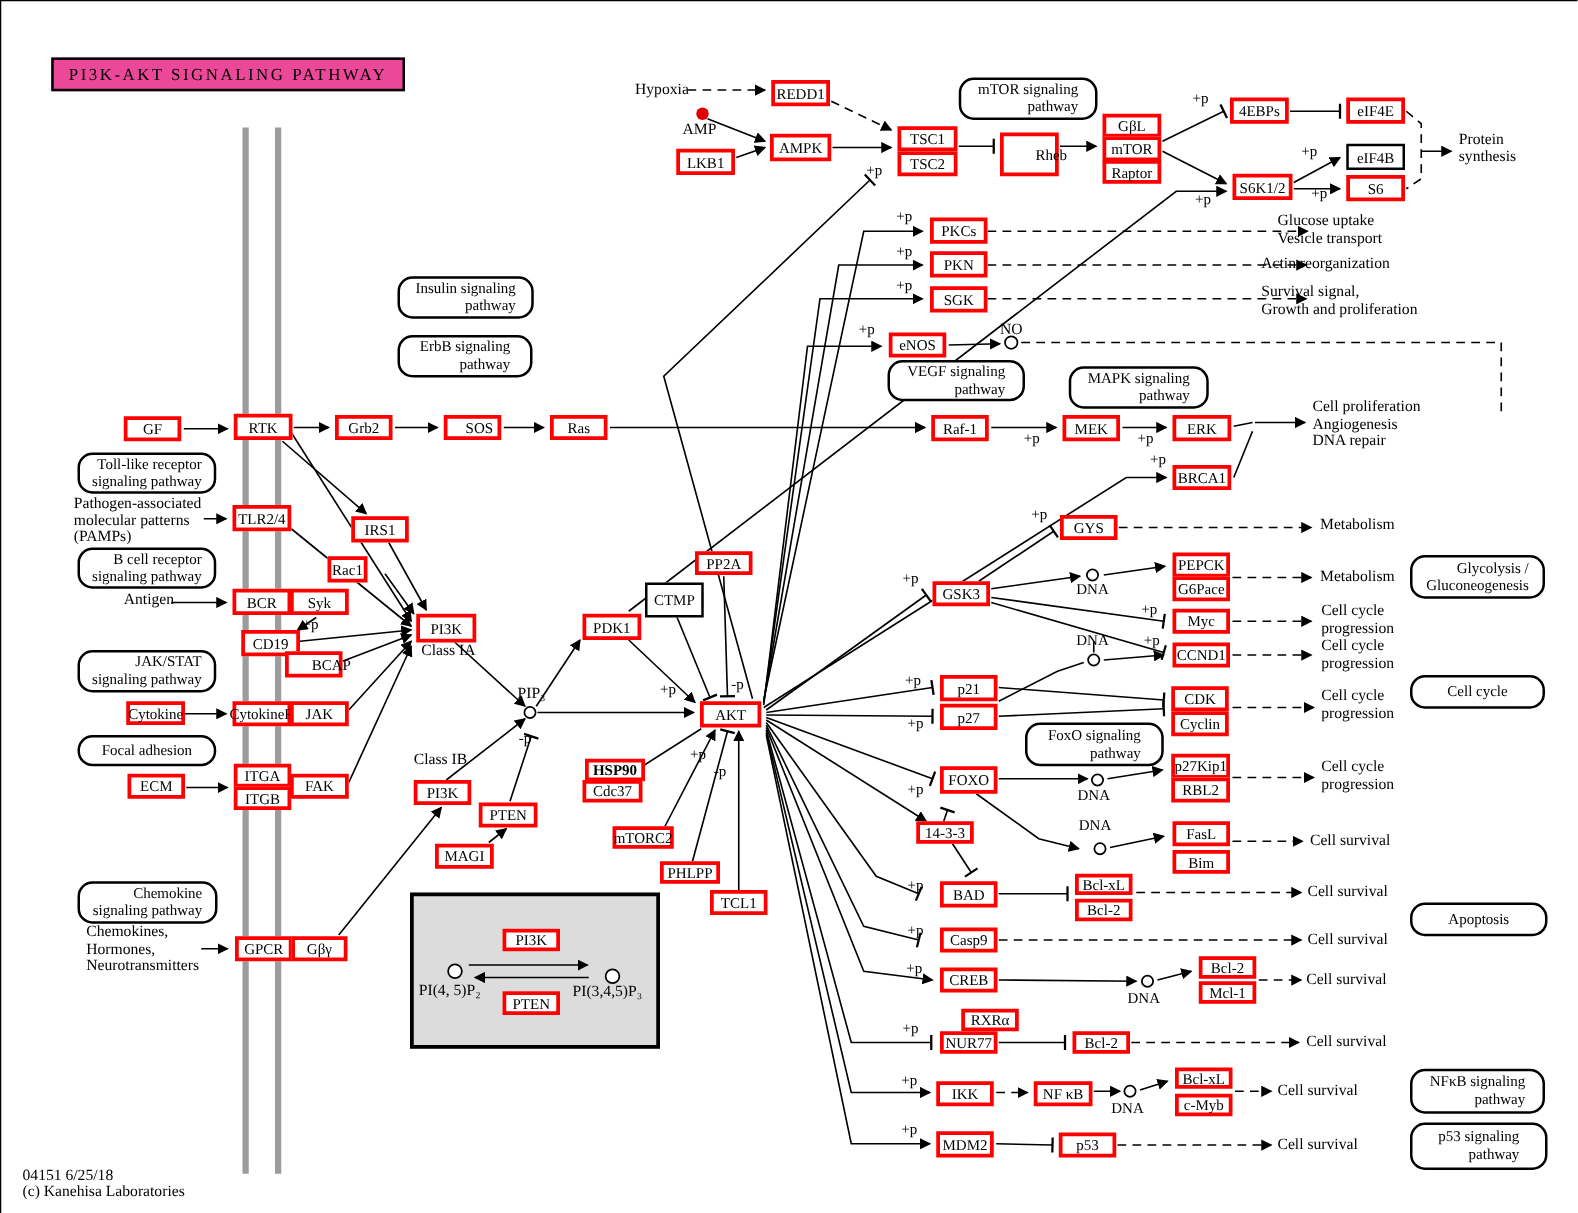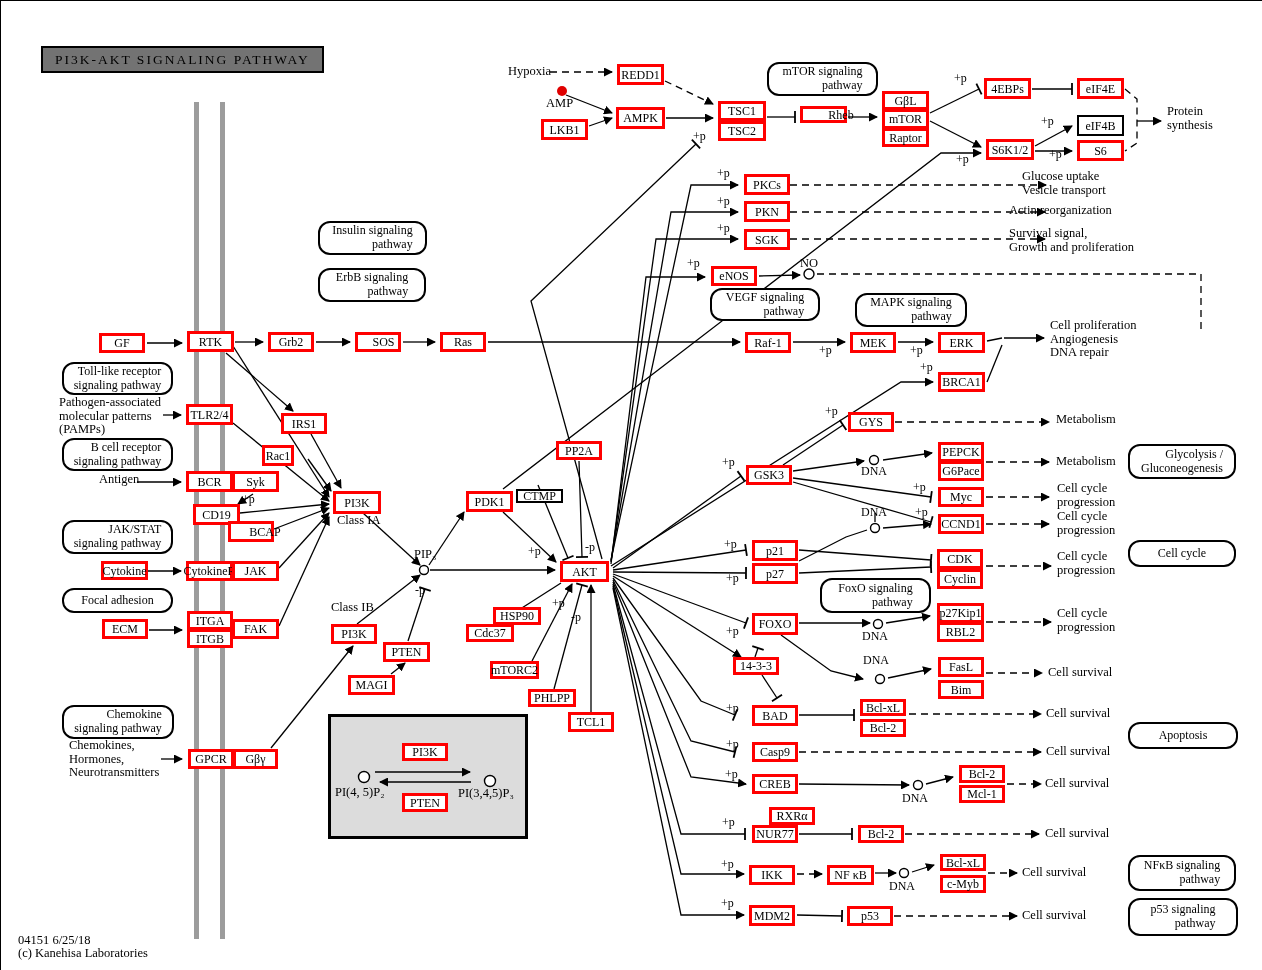--- a/index.html
+++ b/index.html
@@ -8,21 +8,21 @@
   #edge-layer{position:absolute;left:0;top:0;z-index:2;}
   .node{position:absolute;box-sizing:border-box;display:flex;align-items:center;justify-content:center;
         font-size:12px;line-height:1;background:#fff;color:#000;z-index:4;white-space:pre;}
   .node.g{border:3px solid #ff0000;}
   .node.b{border:2px solid #000;}
   .node.p{border:2px solid #000;border-radius:12px;white-space:pre-line;text-align:right;line-height:1.15;
           font-size:12px;padding:2px 3px;z-index:3;}
   .txt{position:absolute;font-size:12.5px;line-height:1.08;white-space:pre;color:#000;z-index:3;}
   .txt.sm{font-size:12px;}
   #titlebox{position:absolute;border:2px solid #000;padding:4px 12px 3px 12px;font-size:13.5px;
-            letter-spacing:2px;z-index:4;background:#737373;}
+            letter-spacing:2px;z-index:4;background:#ec4899;}
   #inset{position:absolute;background:#dcdcdc;border:3px solid #000;box-sizing:border-box;z-index:1;}
   .footer-line{position:absolute;font-size:12.5px;z-index:3;}
 </style>
 </head>
 <body>
 
 <div id="canvas">
   <div id="titlebox" style="left: 40px; top: 45px;">PI3K-AKT  SIGNALING  PATHWAY</div>
   <svg id="edge-layer" width="1262" height="970">
     <defs>
@@ -164,21 +164,21 @@
         <circle cx="489" cy="780" r="5.5" fill="#fff" stroke="#000" stroke-width="1.4"></circle>
       </g>
   </svg>
   <div id="inset" style="left: 327px; top: 713px; width: 200px; height: 125px; background: rgb(220, 220, 220);"></div>
   <div id="nodes">
       <div class="node g" style="left: 616px; top: 63px; width: 47px; height: 21px; border-color: rgb(255, 0, 0);">REDD1</div>
       <div class="node g" style="left: 540px; top: 118px; width: 47px; height: 21px; border-color: rgb(255, 0, 0);">LKB1</div>
       <div class="node g" style="left: 615px; top: 106px; width: 49px; height: 22px; border-color: rgb(255, 0, 0);">AMPK</div>
       <div class="node g" style="left: 717px; top: 100px; width: 48px; height: 20px; border-color: rgb(255, 0, 0);">TSC1</div>
       <div class="node g" style="left: 717px; top: 120px; width: 48px; height: 20px; border-color: rgb(255, 0, 0);">TSC2</div>
-      <div class="node g" style="left: 799px; top: 105px; width: 47px; height: 17px; border-color: rgb(255, 0, 0); padding-left: 35px;">Rheb</div>
+      <div class="node g" style="left: 799px; top: 105px; width: 47px; height: 35px; border-color: rgb(255, 0, 0); padding-left: 35px;">Rheb</div>
       <div class="node g" style="left: 881px; top: 90px; width: 47px; height: 19px; border-color: rgb(255, 0, 0);">GβL</div>
       <div class="node g" style="left: 881px; top: 108px; width: 47px; height: 20px; border-color: rgb(255, 0, 0);">mTOR</div>
       <div class="node g" style="left: 881px; top: 127px; width: 47px; height: 19px; border-color: rgb(255, 0, 0);">Raptor</div>
       <div class="node g" style="left: 983px; top: 77px; width: 47px; height: 21px; border-color: rgb(255, 0, 0);">4EBPs</div>
       <div class="node g" style="left: 1076px; top: 77px; width: 47px; height: 21px; border-color: rgb(255, 0, 0);">eIF4E</div>
       <div class="node b" style="left: 1076px; top: 114px; width: 47px; height: 21px;">eIF4B</div>
       <div class="node g" style="left: 985px; top: 138px; width: 48px; height: 21px; border-color: rgb(255, 0, 0);">S6K1/2</div>
       <div class="node g" style="left: 1076px; top: 139px; width: 47px; height: 21px; border-color: rgb(255, 0, 0);">S6</div>
       <div class="node g" style="left: 743px; top: 173px; width: 46px; height: 21px; border-color: rgb(255, 0, 0);">PKCs</div>
       <div class="node g" style="left: 743px; top: 200px; width: 46px; height: 21px; border-color: rgb(255, 0, 0);">PKN</div>
@@ -207,24 +207,24 @@
       <div class="node g" style="left: 101px; top: 618px; width: 46px; height: 20px; border-color: rgb(255, 0, 0);">ECM</div>
       <div class="node g" style="left: 186px; top: 610px; width: 46px; height: 19px; border-color: rgb(255, 0, 0);">ITGA</div>
       <div class="node g" style="left: 186px; top: 628px; width: 46px; height: 19px; border-color: rgb(255, 0, 0);">ITGB</div>
       <div class="node g" style="left: 231px; top: 618px; width: 47px; height: 20px; border-color: rgb(255, 0, 0);">FAK</div>
       <div class="node g" style="left: 330px; top: 623px; width: 46px; height: 20px; border-color: rgb(255, 0, 0);">PI3K</div>
       <div class="node g" style="left: 382px; top: 641px; width: 47px; height: 20px; border-color: rgb(255, 0, 0);">PTEN</div>
       <div class="node g" style="left: 347px; top: 674px; width: 47px; height: 20px; border-color: rgb(255, 0, 0);">MAGI</div>
       <div class="node g" style="left: 187px; top: 748px; width: 46px; height: 20px; border-color: rgb(255, 0, 0);">GPCR</div>
       <div class="node g" style="left: 232px; top: 748px; width: 45px; height: 20px; border-color: rgb(255, 0, 0);">Gβγ</div>
       <div class="node g" style="left: 555px; top: 440px; width: 46px; height: 19px; border-color: rgb(255, 0, 0);">PP2A</div>
-      <div class="node b" style="left: 515px; top: 465px; width: 47px; height: 14px; margin-top: 23px;">CTMP</div>
+      <div class="node b" style="left: 515px; top: 465px; width: 47px; height: 28px;">CTMP</div>
       <div class="node g" style="left: 465px; top: 490px; width: 47px; height: 21px; border-color: rgb(255, 0, 0);">PDK1</div>
       <div class="node g" style="left: 559px; top: 560px; width: 49px; height: 21px; border-color: rgb(255, 0, 0);">AKT</div>
-      <div class="node g" style="left: 492px; top: 606px; width: 48px; height: 18px; border-color: rgb(255, 0, 0);">HSP90</div>
+      <div class="node g" style="left: 467px; top: 606px; width: 48px; height: 18px; border-color: rgb(255, 0, 0); font-weight: bold;">HSP90</div>
       <div class="node g" style="left: 465px; top: 623px; width: 48px; height: 18px; border-color: rgb(255, 0, 0);">Cdc37</div>
       <div class="node g" style="left: 489px; top: 660px; width: 49px; height: 18px; border-color: rgb(255, 0, 0);">mTORC2</div>
       <div class="node g" style="left: 527px; top: 688px; width: 48px; height: 18px; border-color: rgb(255, 0, 0);">PHLPP</div>
       <div class="node g" style="left: 567px; top: 711px; width: 46px; height: 20px; border-color: rgb(255, 0, 0);">TCL1</div>
       <div class="node g" style="left: 847px; top: 411px; width: 46px; height: 20px; border-color: rgb(255, 0, 0);">GYS</div>
       <div class="node g" style="left: 745px; top: 464px; width: 46px; height: 20px; border-color: rgb(255, 0, 0);">GSK3</div>
       <div class="node g" style="left: 937px; top: 441px; width: 46px; height: 20px; border-color: rgb(255, 0, 0);">PEPCK</div>
       <div class="node g" style="left: 937px; top: 460px; width: 46px; height: 20px; border-color: rgb(255, 0, 0);">G6Pace</div>
       <div class="node g" style="left: 937px; top: 486px; width: 46px; height: 20px; border-color: rgb(255, 0, 0);">Myc</div>
       <div class="node g" style="left: 937px; top: 513px; width: 46px; height: 20px; border-color: rgb(255, 0, 0);">CCND1</div>

